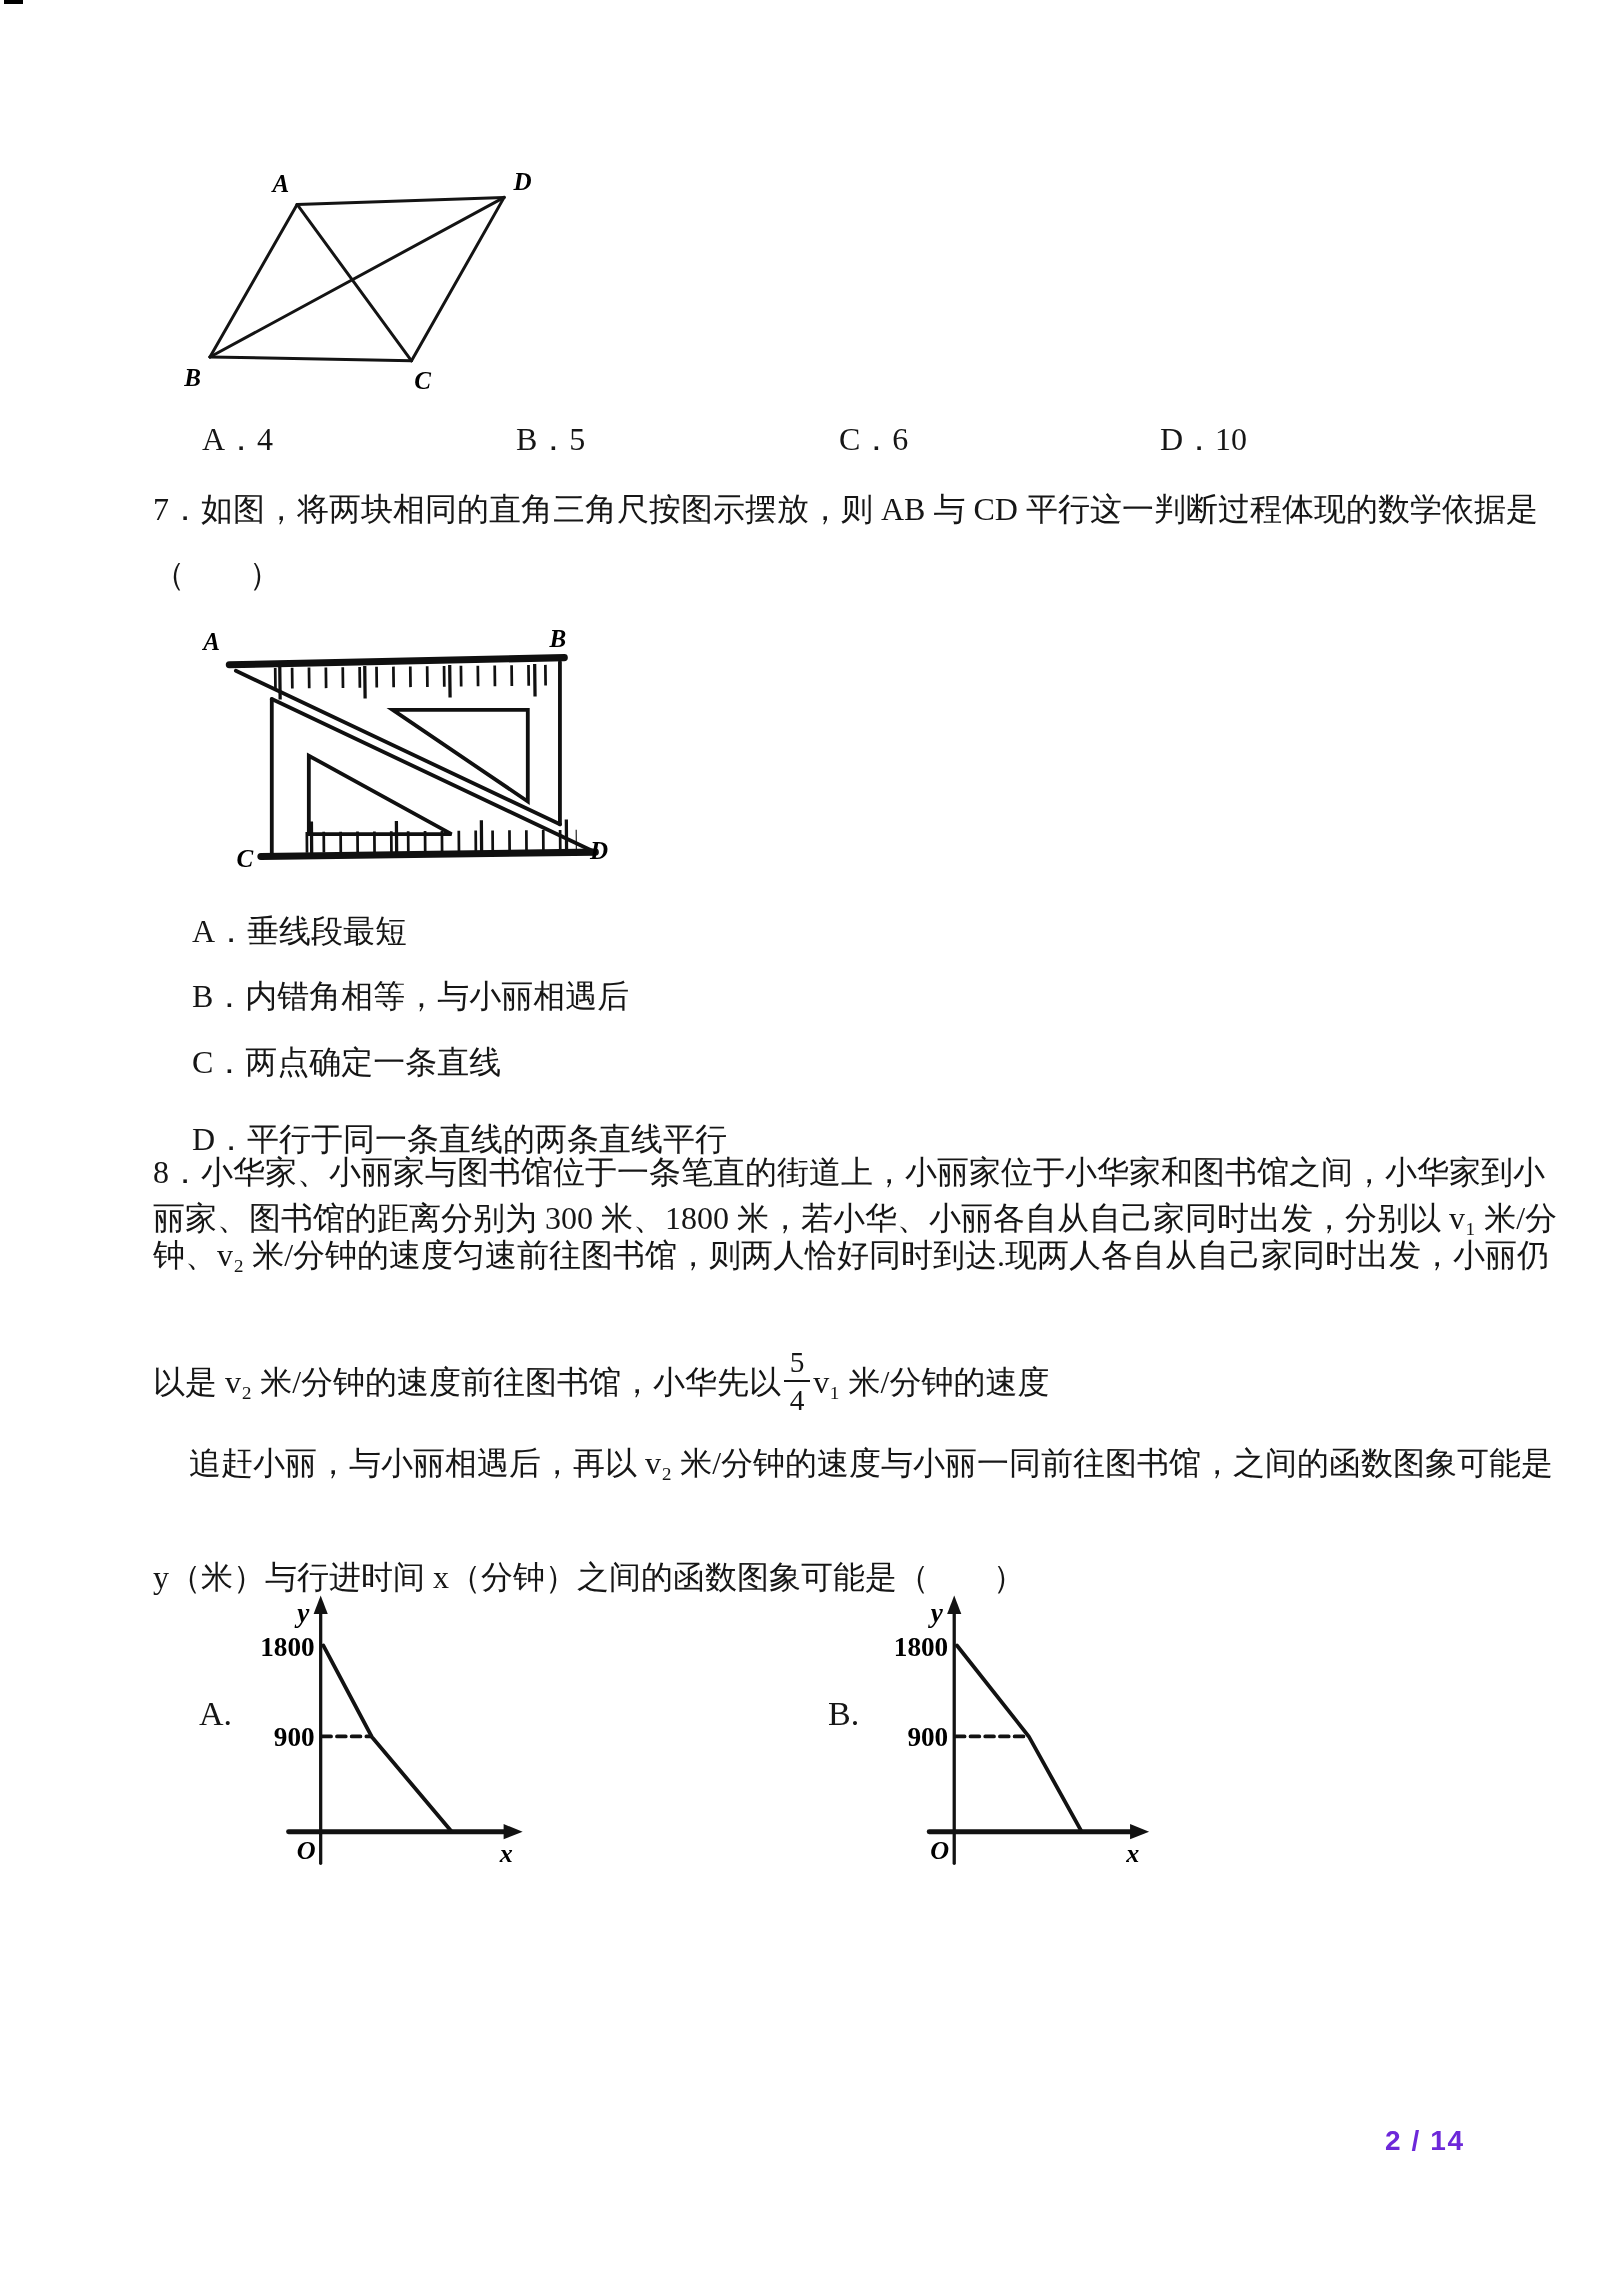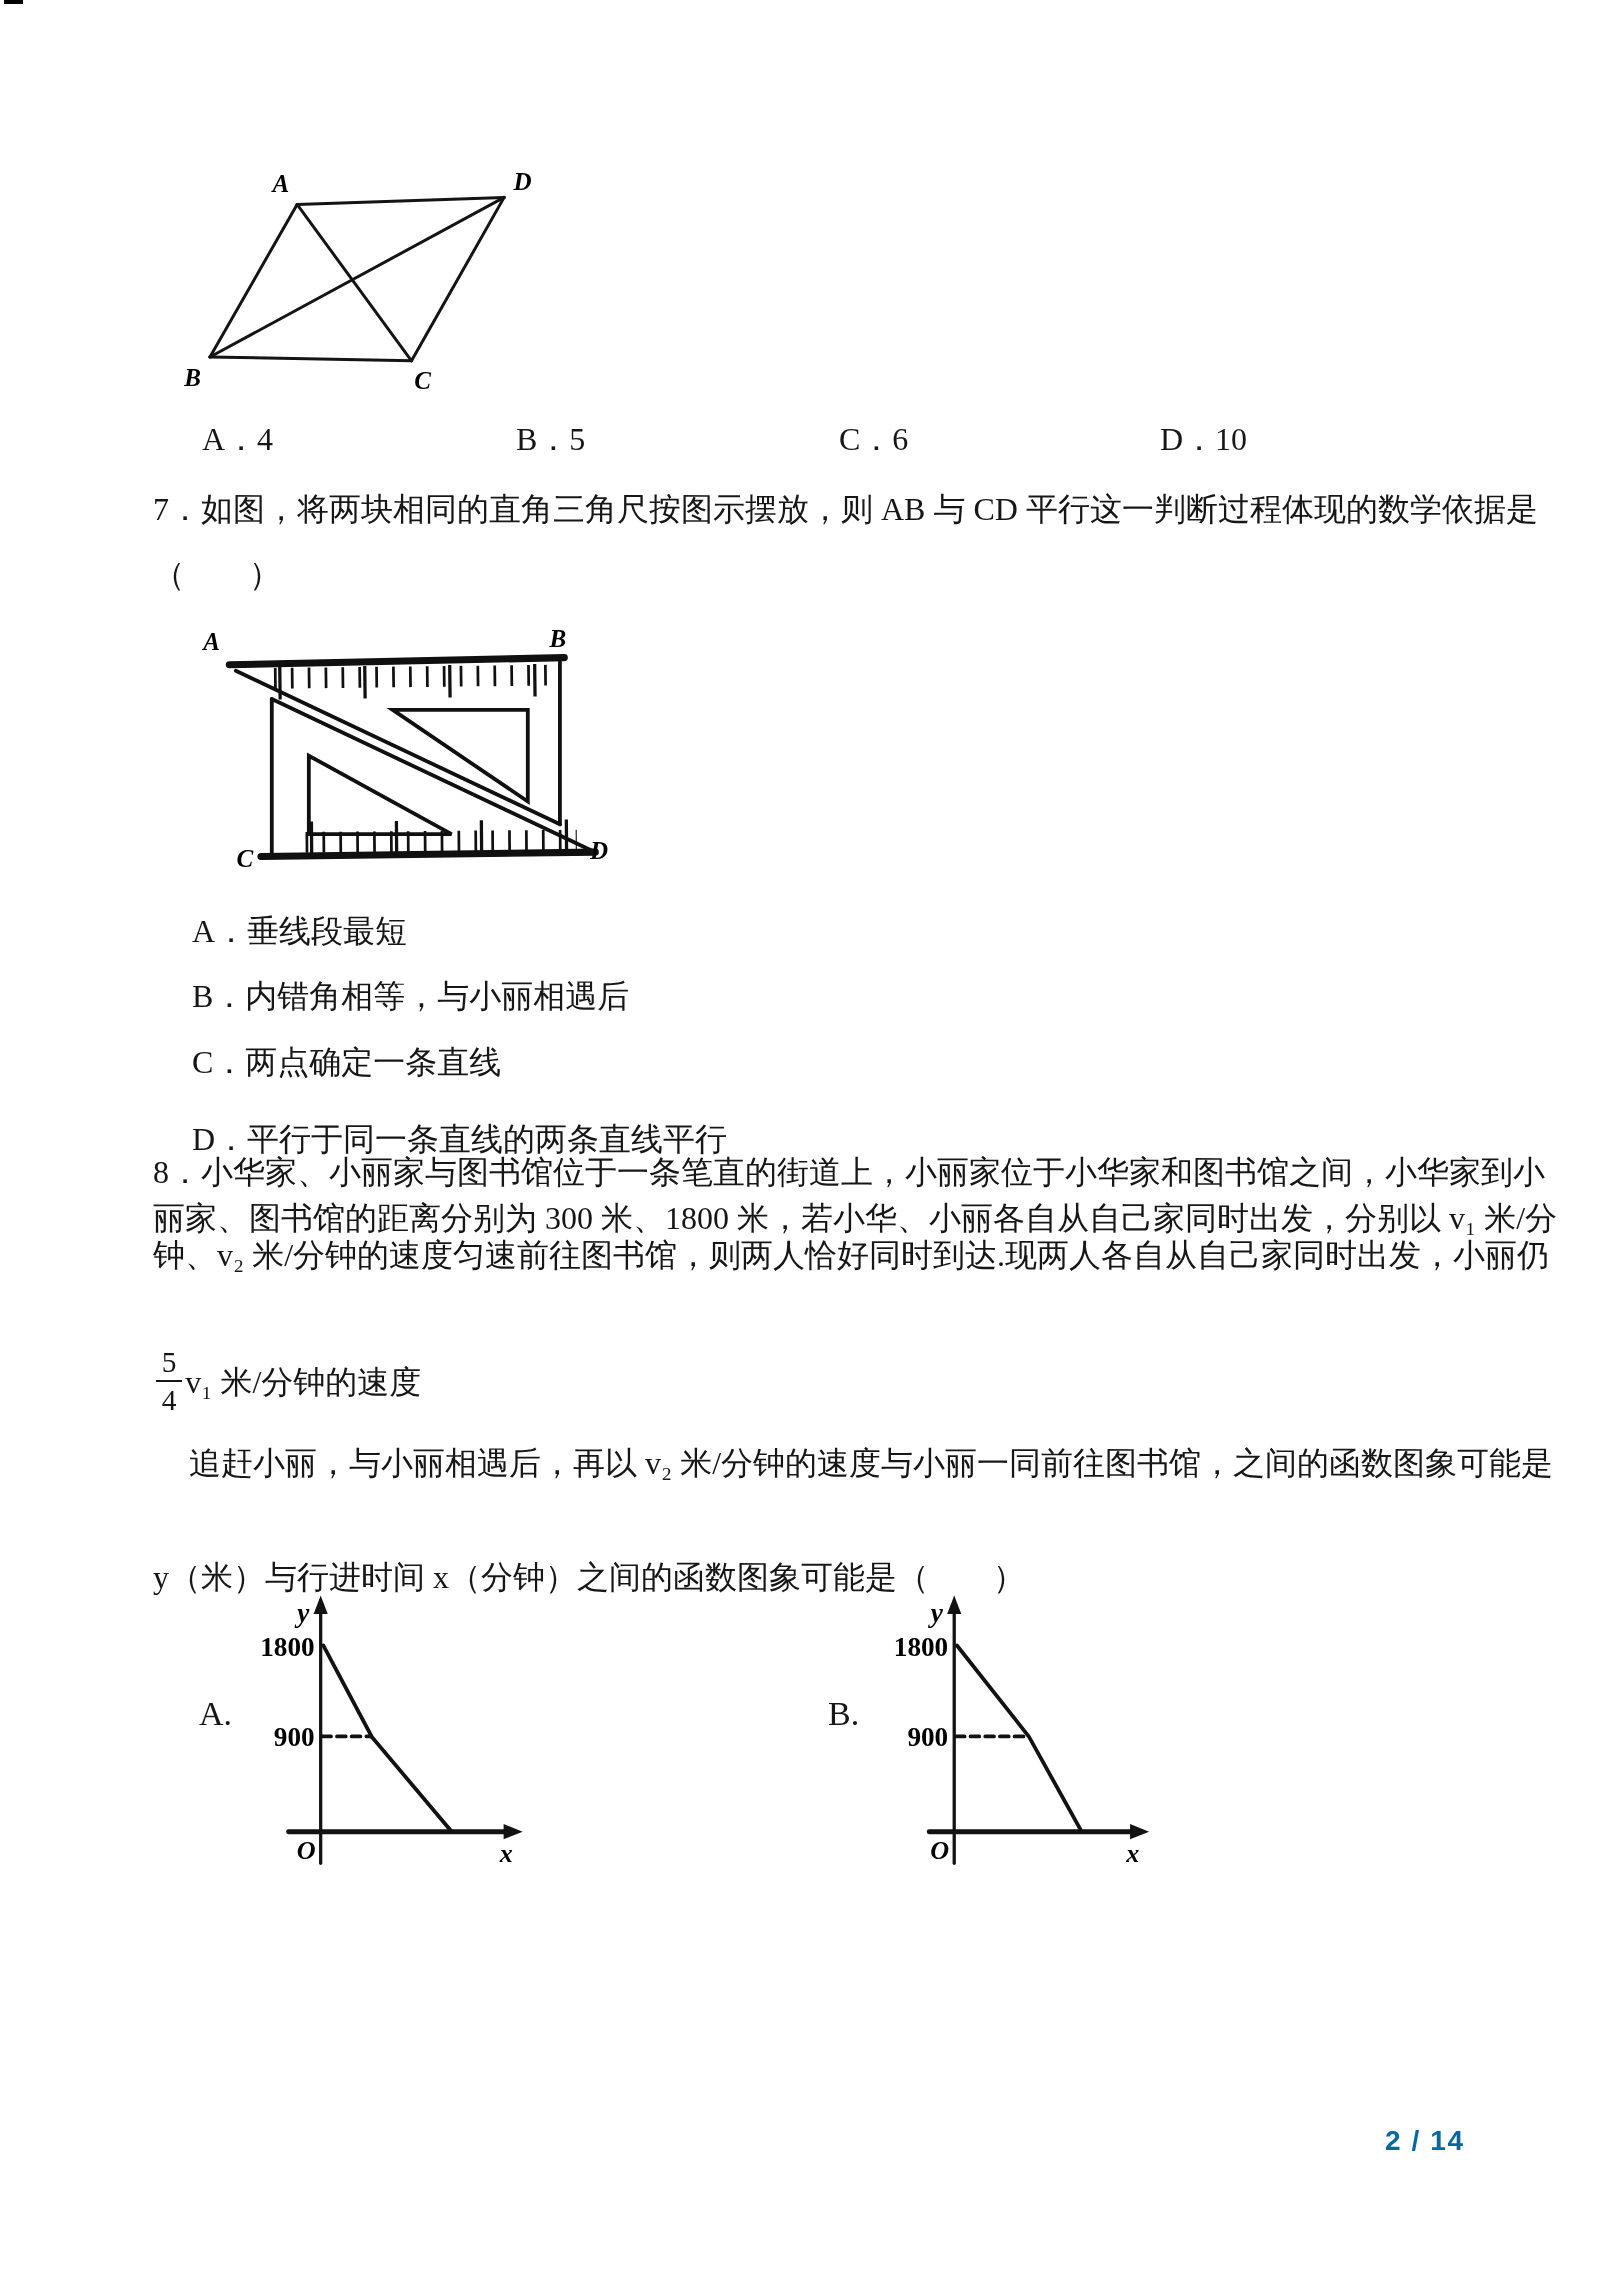--- a/index.html
+++ b/index.html
@@ -13,21 +13,21 @@
   .figlabel{font-style:italic;font-weight:700;}
   .frac{
     display:inline-flex;flex-direction:column;align-items:center;line-height:1;
     vertical-align:middle;position:relative;top:-4.4px;font-size:29.4px;margin:0 3.3px;
   }
   .frac .num{border-bottom:2.7px solid #161616;padding:1.1px 5.5px 3.3px;}
   .frac .den{padding-top:3.3px;}
   .graph-option-label{font-size:34px;}
   .footer{
     font-family:"Liberation Sans","DejaVu Sans",sans-serif;font-weight:700;
-    font-size:28px;letter-spacing:1.6px;color:#0369a1;
+    font-size:28px;letter-spacing:1.6px;color:#6d28d9;
   }
   svg text{font-family:"Liberation Serif","DejaVu Serif",serif;}
   .scan-mark{background:#000;}
 </style>
 </head>
 <body>
 
 <div class="abs scan-mark" style="left:4.4px;top:0;width:18.5px;height:4.4px;"></div>
 
 <svg class="abs" style="left:180px;top:158px;" width="414" height="240" viewBox="0 0 760 440">
@@ -82,21 +82,21 @@
 
 <div class="abs line" style="left:192px;top:912px;">A．垂线段最短</div>
 <div class="abs line" style="left:192px;top:977px;">B．内错角相等，与小丽相遇后</div>
 <div class="abs line" style="left:192px;top:1043px;">C．两点确定一条直线</div>
 <div class="abs line" style="left:192px;top:1120px;">D．平行于同一条直线的两条直线平行</div>
 
 <div class="abs line" style="left:153px;top:1153px;">8．小华家、小丽家与图书馆位于一条笔直的街道上，小丽家位于小华家和图书馆之间，小华家到小</div>
 <div class="abs line" style="left:153px;top:1151px;margin-top:48px;">丽家、图书馆的距离分别为 300 米、1800 米，若小华、小丽各自从自己家同时出发，分别以 v₁ 米/分</div>
 <div class="abs line" style="left:153px;top:1236px;">钟、v₂ 米/分钟的速度匀速前往图书馆，则两人恰好同时到达.现两人各自从自己家同时出发，小丽仍</div>
 <div class="abs line" style="left:153px;top:1351px;">
-  <span class="frac">
+  <span>以是 v₂ 米/分钟的速度前往图书馆，小华先以</span><span class="frac">
       <span class="num">5</span>
       <span class="den">4</span>
     </span><span>v₁ 米/分钟的速度</span>
 </div>
 <div class="abs line" style="left:189px;top:1444px;">追赶小丽，与小丽相遇后，再以 v₂ 米/分钟的速度与小丽一同前往图书馆，之间的函数图象可能是</div>
 <div class="abs line" style="left:153px;top:1558px;">y（米）与行进时间 x（分钟）之间的函数图象可能是（　　）</div>
 
 <div class="abs graph-option-label" style="left:199px;top:1695px;">A.</div>
 <svg class="abs" style="left:245px;top:1592px;" width="294" height="278" viewBox="0 0 540 510">
   <g stroke="#121212" fill="none" stroke-linecap="round">

